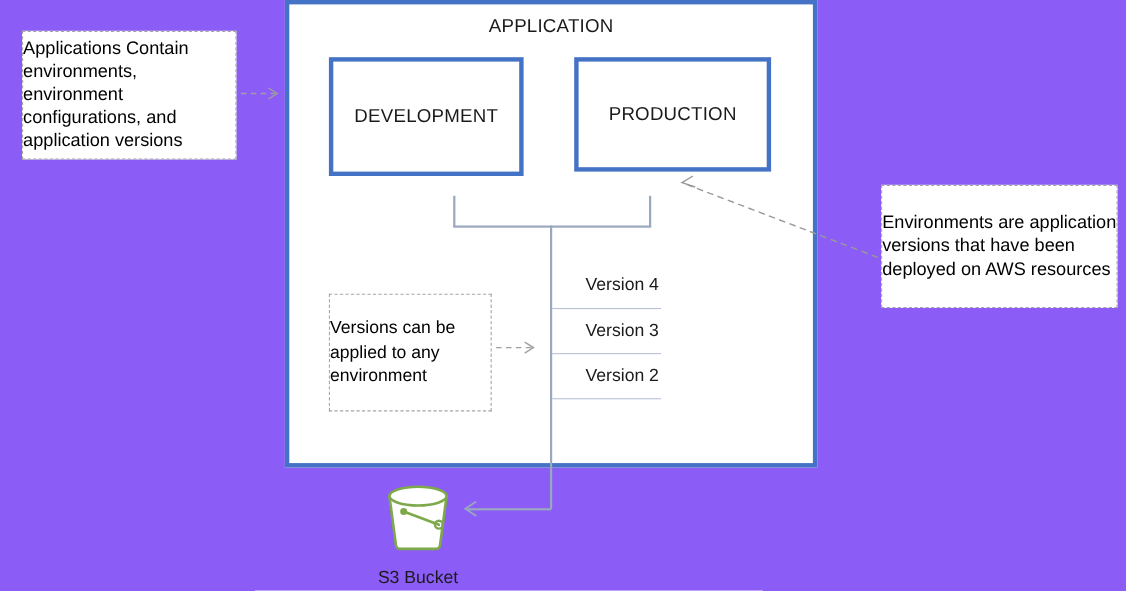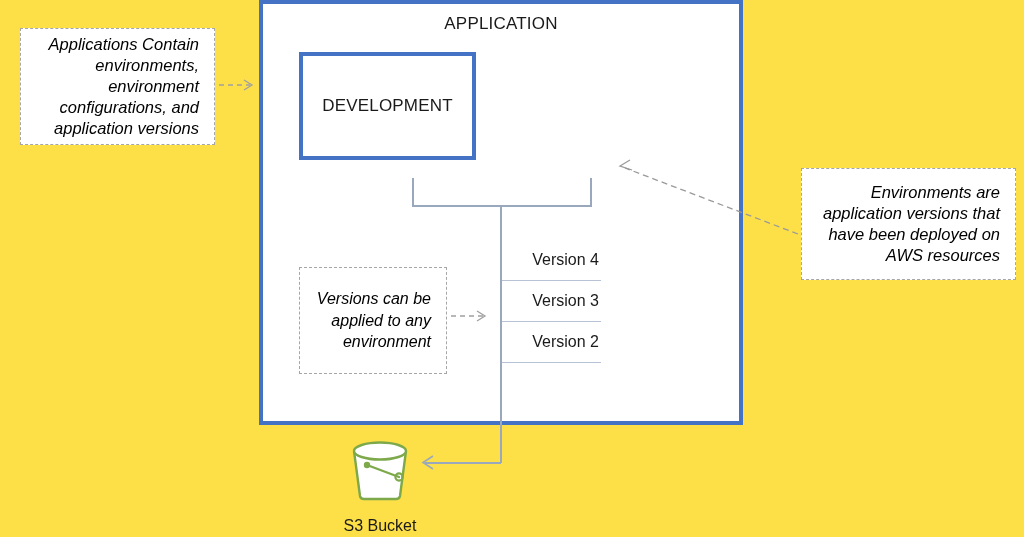--- a/index.html
+++ b/index.html
@@ -4,21 +4,21 @@
 <style>
   html, body {
     margin: 0;
     padding: 0;
     background: #ffffff;
   }
   #canvas {
     position: relative;
     width: 1024px;
     height: 537px;
-    background: #fde047;
+    background: #8b5cf6;
     font-family: "Liberation Sans", sans-serif;
     overflow: hidden;
   }
 
   
   .app-box {
     position: absolute;
     left: 259px;
     top: 0px;
     width: 484px;
@@ -100,24 +100,23 @@
 
   
   .callout {
     position: absolute;
     border: 1px dashed #a6a6a6;
     box-sizing: border-box;
     background: #ffffff;
     display: flex;
     align-items: center;
     justify-content: center;
-    text-align: right;
+    text-align: left;
     color: #000000;
-    padding: 4px 15px;
-    font-style: italic;
+    padding: 4px 0;
   }
   #callout-applications {
     left: 20px;
     top: 28px;
     width: 195px;
     height: 117px;
     font-size: 16.5px;
     line-height: 1.28;
   }
   #callout-environments {
@@ -169,20 +168,23 @@
 
 <div id="canvas">
 
   <div class="app-box"></div>
   <div class="app-title">APPLICATION</div>
 
   <div class="env-box" id="env-development">
     <span class="env-label">DEVELOPMENT</span>
   </div>
 
+  <div class="env-box" id="env-production">
+    <span class="env-label">PRODUCTION</span>
+  </div>
 
   <div class="conn-line" id="conn-left-stem"></div>
   <div class="conn-line" id="conn-right-stem"></div>
   <div class="conn-line" id="conn-horizontal"></div>
   <div class="conn-line" id="conn-down-stem"></div>
   <div class="conn-line" id="conn-to-bucket"></div>
 
   <div class="versions">
     <div class="version-row">
       <span>Version 4</span>

